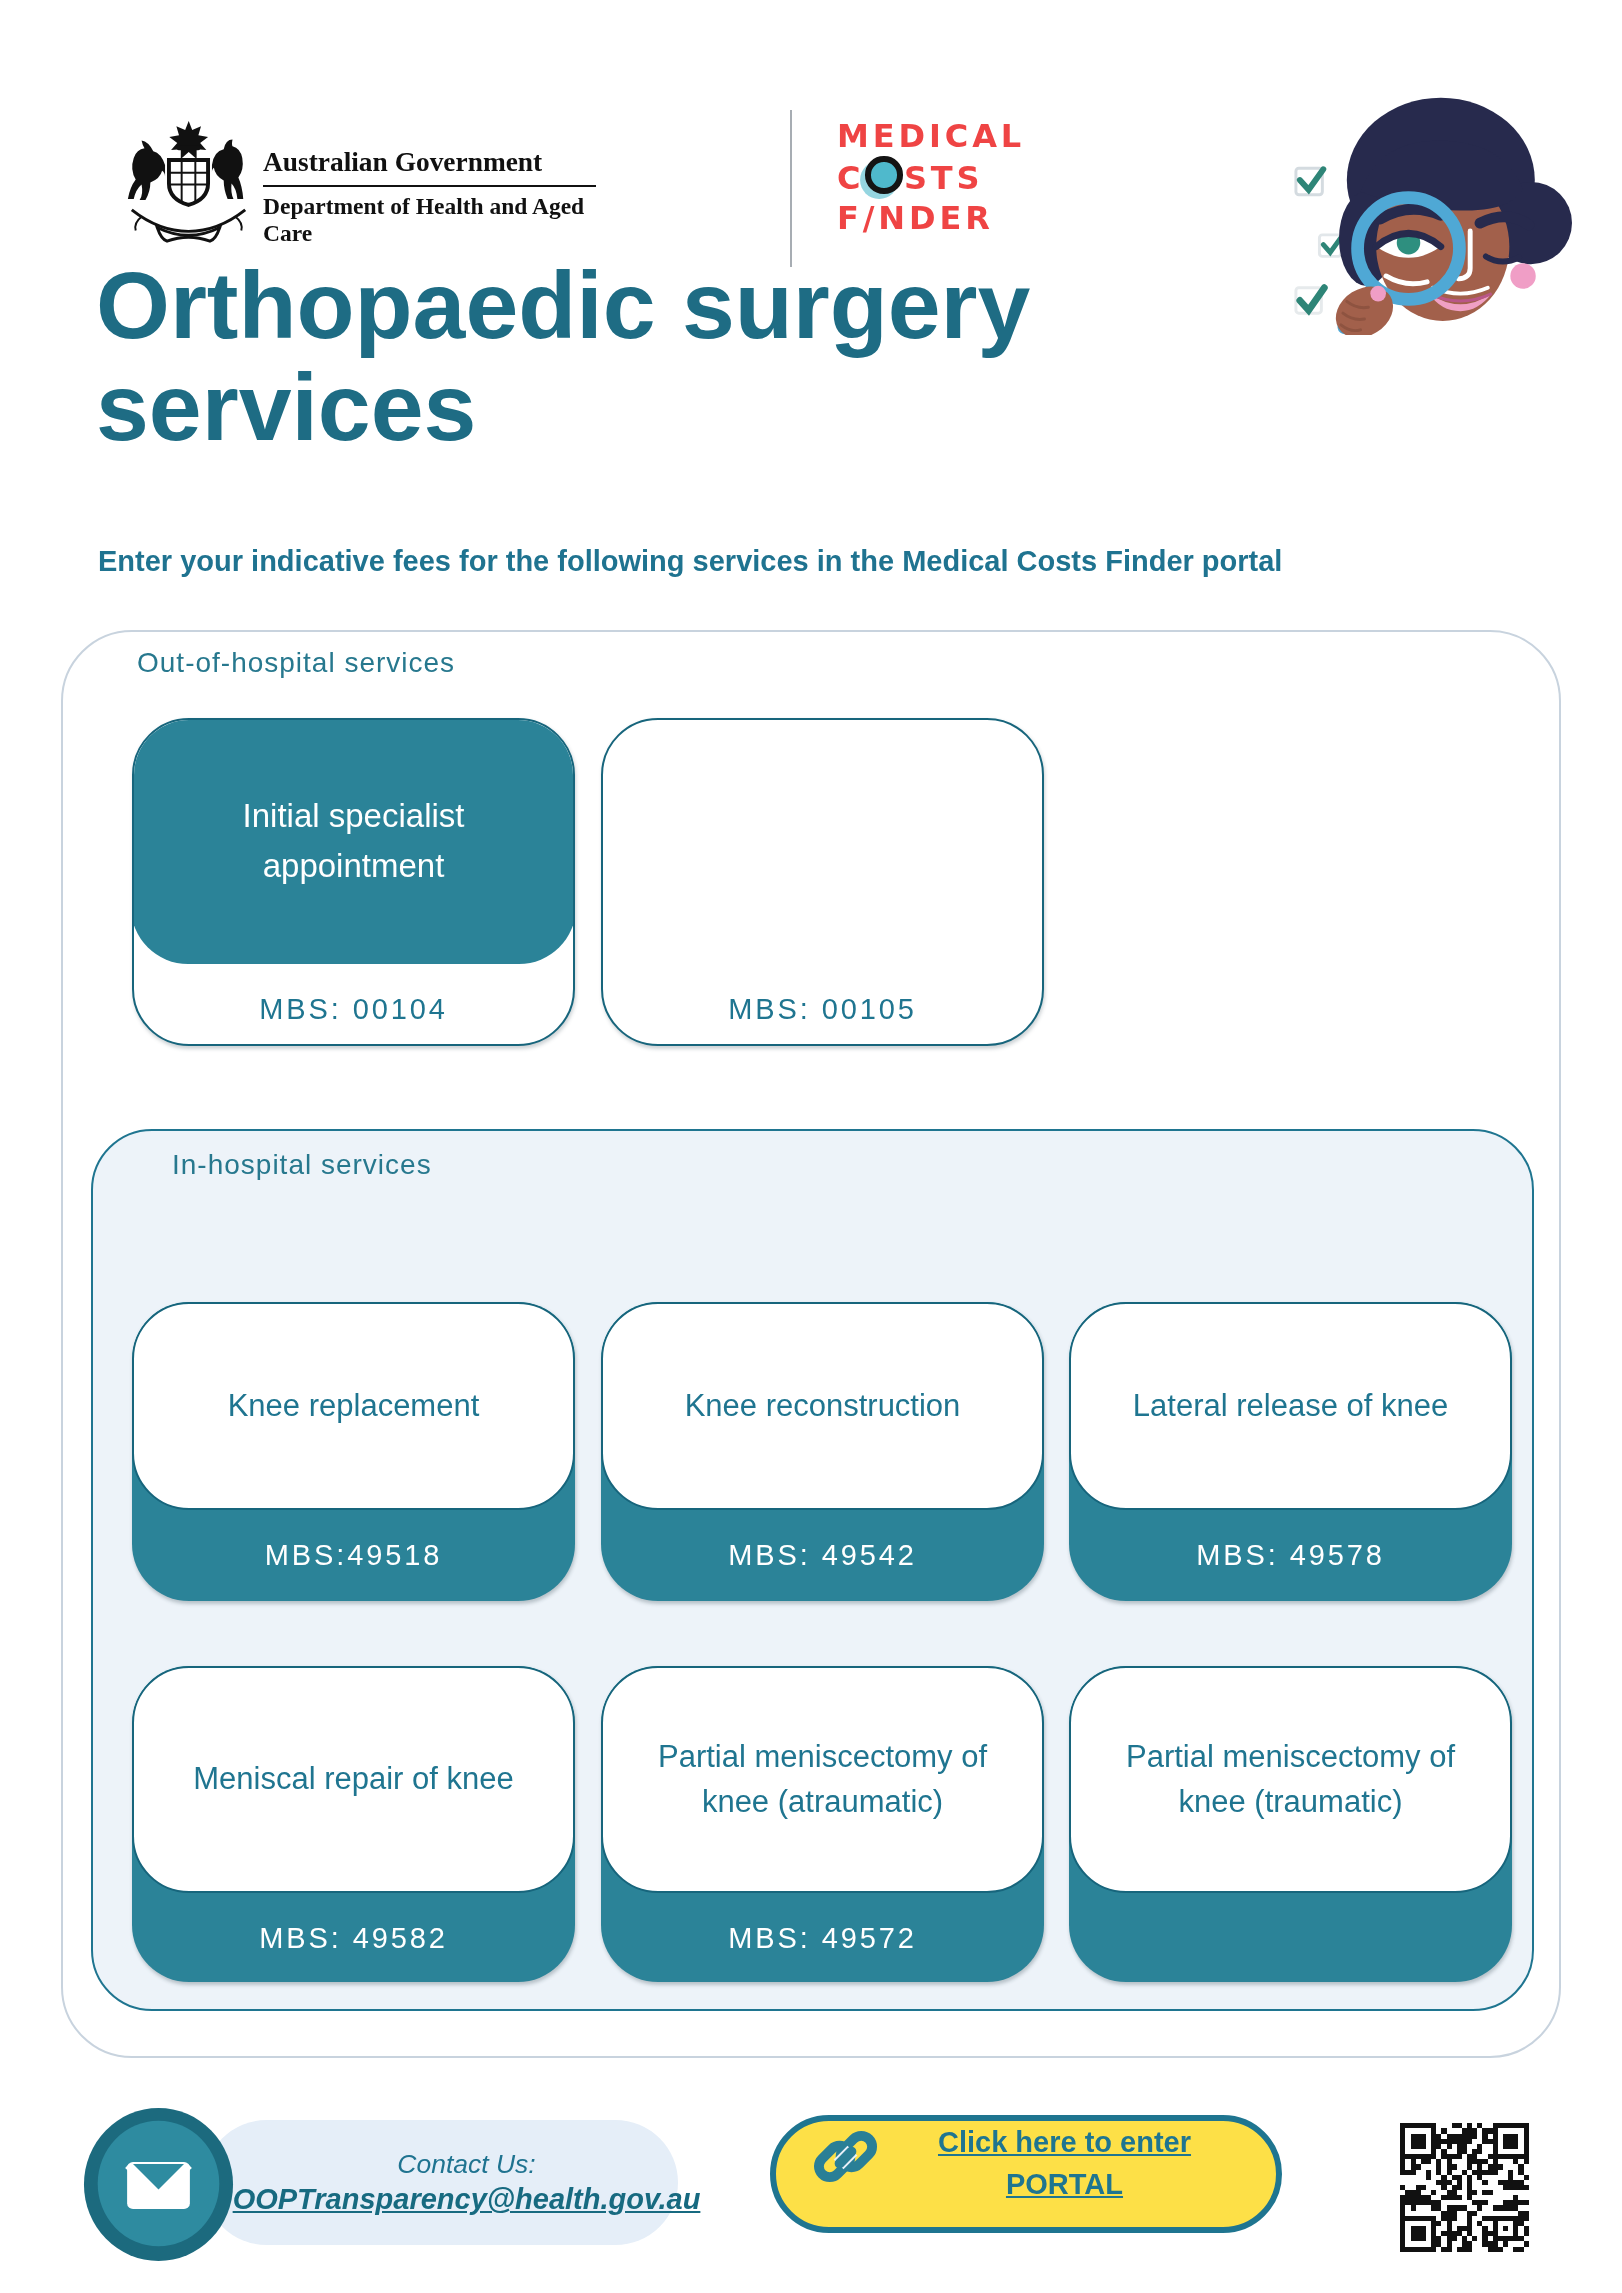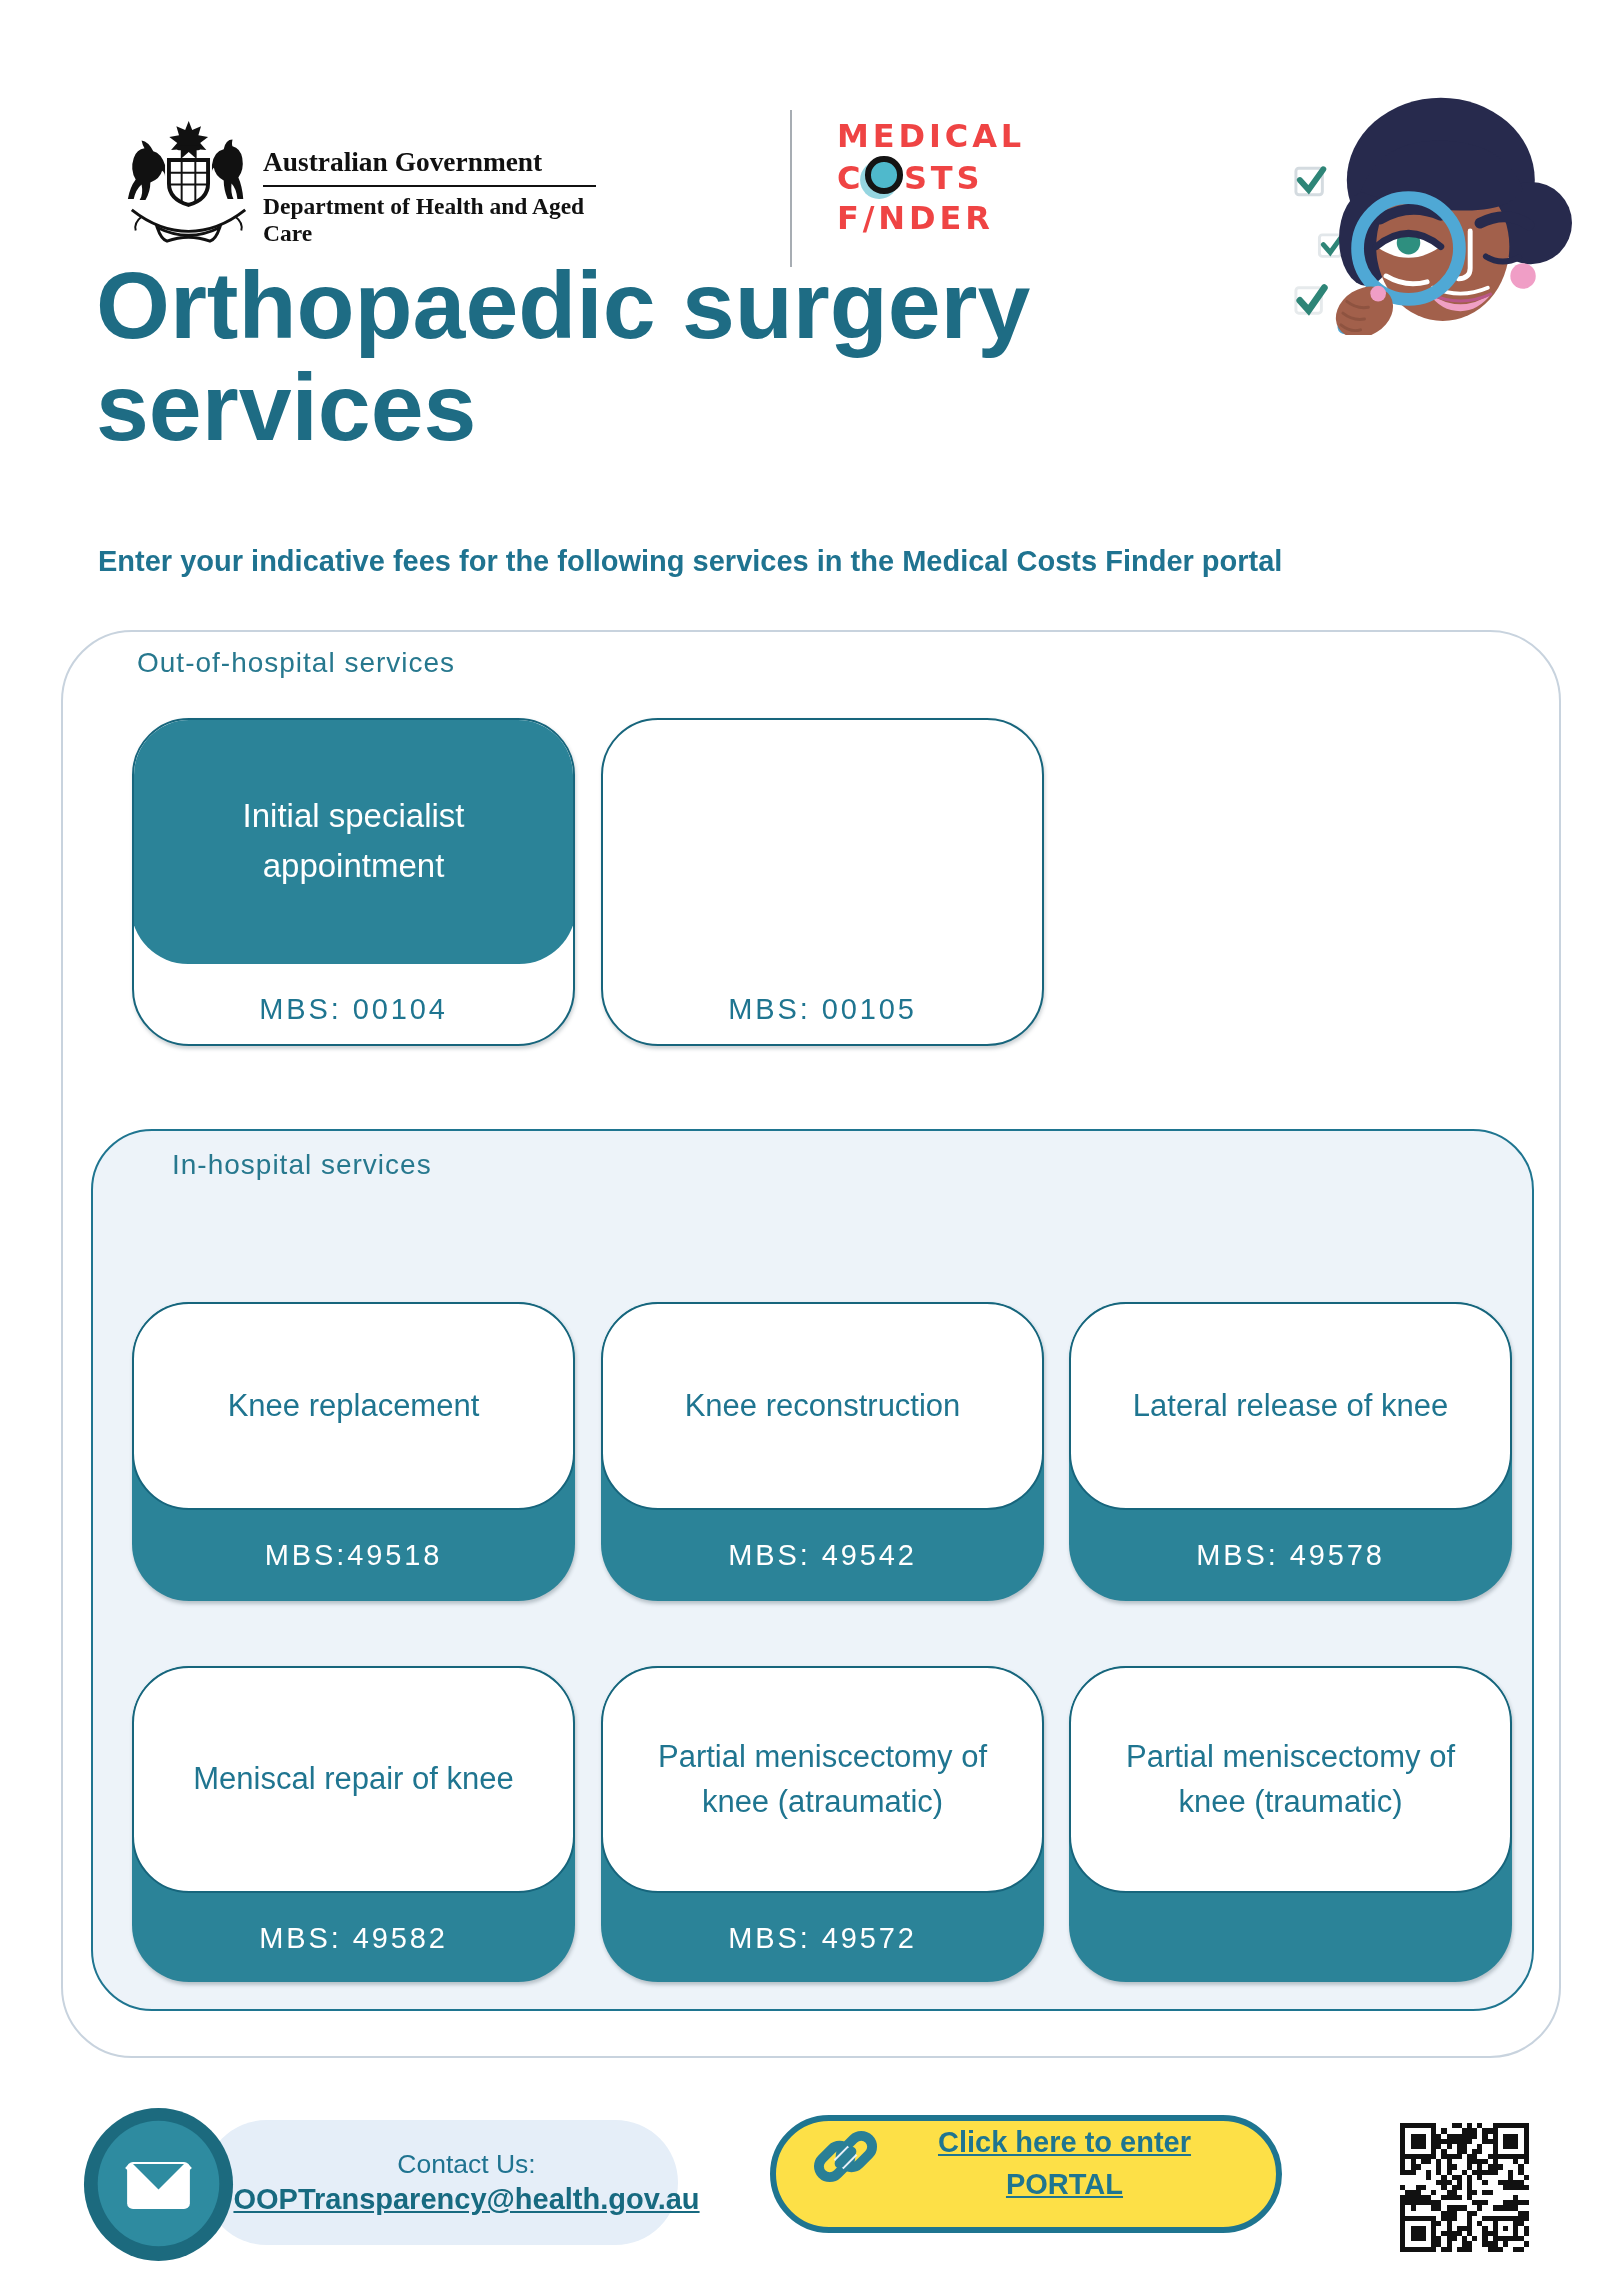--- a/index.html
+++ b/index.html
@@ -56,21 +56,21 @@
   .row2 .ih-panel{height:227px;}
   .ih-mbs{position:absolute;left:0;right:0;bottom:0;display:flex;align-items:center;justify-content:center;
           color:#ffffff;font-size:29px;letter-spacing:2.9px;}
   .row1 .ih-mbs{height:91px;}
   .row2 .ih-mbs{height:88px;}
   .col1{left:132px;} .col2{left:601px;} .col3{left:1069px;}
 
   
   .contact-pill{left:204px;top:2120px;width:474px;height:125px;border-radius:63px;background:#E5EEF8;
                 display:flex;flex-direction:column;align-items:center;justify-content:center;
-                padding-left:51px;box-sizing:border-box;}
+                padding-left:51px;box-sizing:border-box;font-style:italic;}
   .contact-label{font-size:26.5px;color:#1F7390;margin-bottom:3.9px;}
   .contact-email{font-size:29px;font-weight:bold;color:#176A80;text-decoration:underline;cursor:pointer;}
   .mail-badge{left:82px;top:2107px;width:153px;height:155px;}
   .portal-btn{left:770px;top:2115px;width:512px;height:118px;border-radius:66px;background:#fde047;
               border:6.9px solid #1F7590;box-sizing:border-box;display:flex;align-items:flex-start;cursor:pointer;}
   .portal-text{flex:1;text-align:center;margin-right:29px;}
   .portal-line{font-size:29px;font-weight:bold;color:#1F7590;text-decoration:underline;line-height:1.45;}
   .chain-wrap{width:73px;height:73px;margin-left:33px;}
   .qr{left:1390px;top:2113px;width:149px;height:149px;}
 </style>

